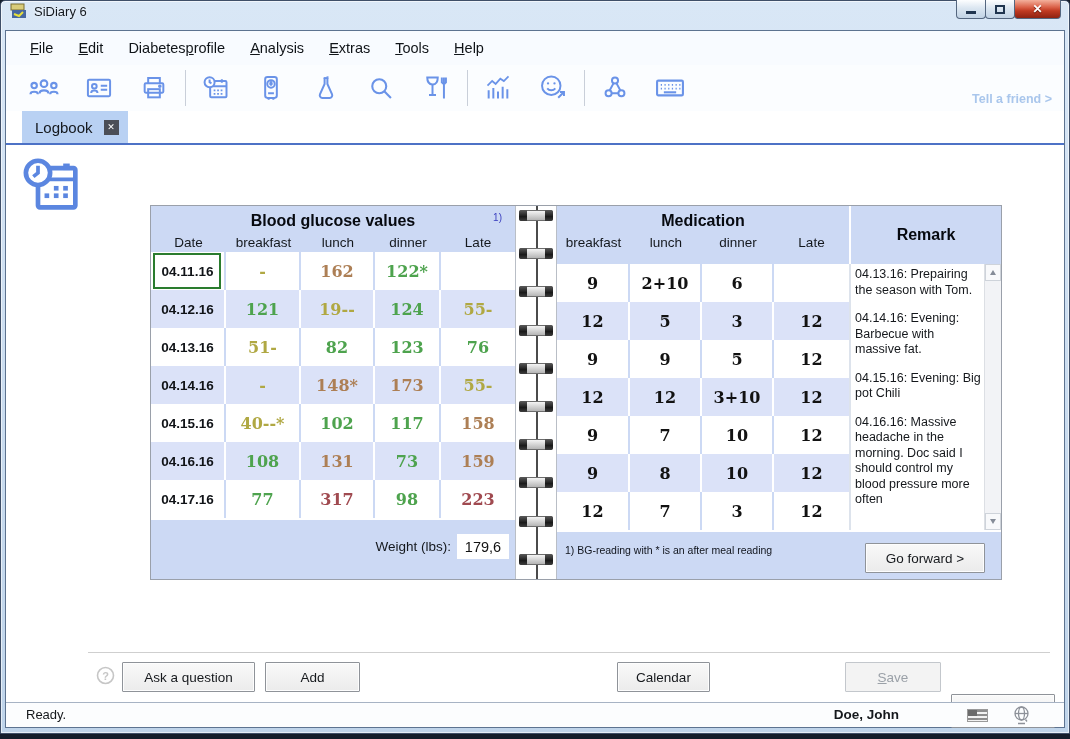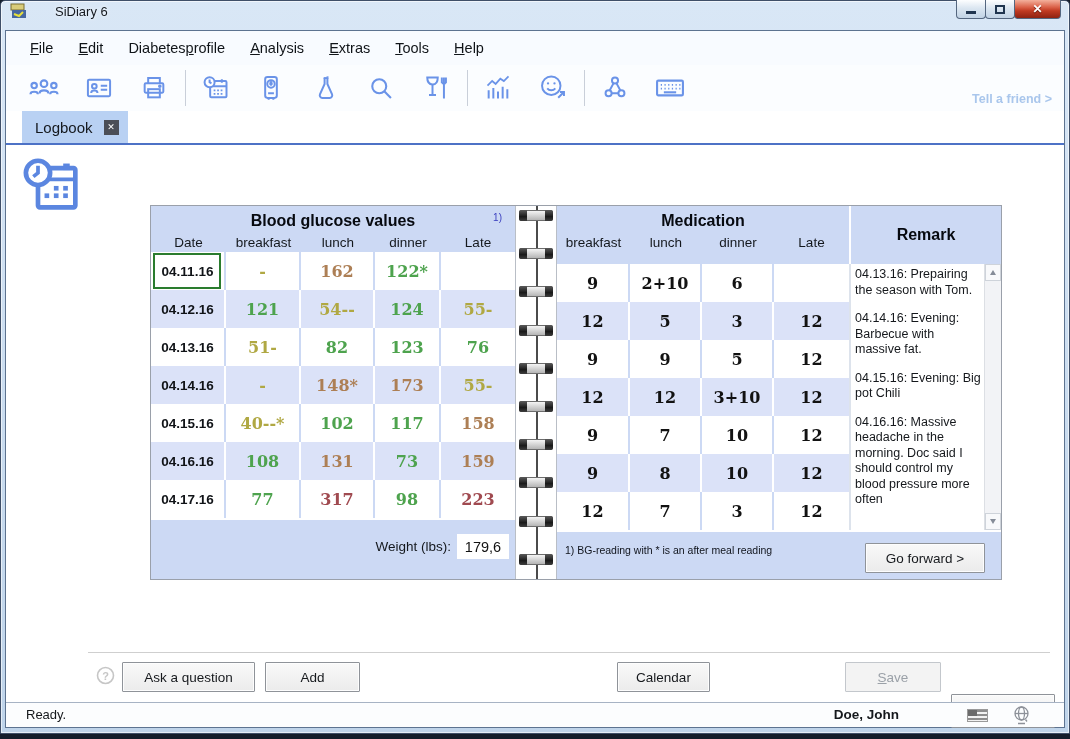--- a/index.html
+++ b/index.html
@@ -4,21 +4,21 @@
 <style>
   * { margin:0; padding:0; box-sizing:border-box; }
   html,body { width:1070px; height:739px; overflow:hidden; background:#141d2b;
               font-family:"Liberation Sans", sans-serif; }
 
   
   .window { position:absolute; left:0; top:0; width:1070px; height:734px;
             background:linear-gradient(#d9e7f6,#bfd4ea);
             border:1px solid #3f4f68; border-radius:5px 5px 0 0;
             box-shadow:inset 0 0 0 1px rgba(255,255,255,.6); }
-  .titlebar { height:20px; position:relative; display:flex; align-items:center; padding-left:9px;gap:21px; }
+  .titlebar { height:20px; position:relative; display:flex; align-items:center; padding-left:9px; }
   .title-text { font-size:13px; color:#15191f; margin-left:6px; text-shadow:0 0 4px #fff; }
   .win-controls { position:absolute; top:-1px; right:8px; display:flex; }
   .win-btn { height:19px; border:1px solid #54667f; border-top:none;
              background:linear-gradient(#fdfeff,#dbe6f1 45%,#c2d3e5);
              border-radius:0 0 4px 4px; display:flex; align-items:center; justify-content:center; margin-left:-1px; }
   .win-btn.min,.win-btn.max { width:30px; }
   .win-btn.close { width:47px; background:linear-gradient(#f3b09c,#da6148 40%,#c03a22 60%,#8e2211);
                    color:#fff; font-weight:bold; font-size:12px; text-shadow:0 1px 1px #5a1005; }
   .glyph-min { width:10px; height:3px; background:#20354f; margin-top:7px; }
   .glyph-max { width:10px; height:9px; border:2px solid #20354f; }
@@ -327,21 +327,21 @@
               <div class="trow odd">
                 <div class="cell date-cell w-date">04.11.16<div class="sel-box"></div></div>
                 <div class="cell val-cell w-b" style="color: rgb(176, 168, 67);">-</div>
                 <div class="cell val-cell w-l" style="color: rgb(173, 127, 85);">162</div>
                 <div class="cell val-cell w-d" style="color: rgb(78, 163, 78);">122*</div>
                 <div class="cell val-cell w-late"></div>
               </div>
               <div class="trow even">
                 <div class="cell date-cell w-date">04.12.16</div>
                 <div class="cell val-cell w-b" style="color: rgb(78, 163, 78);">121</div>
-                <div class="cell val-cell w-l" style="color: rgb(176, 168, 67);">54--</div>
+                <div class="cell val-cell w-l" style="color: rgb(176, 168, 67);">19--</div>
                 <div class="cell val-cell w-d" style="color: rgb(78, 163, 78);">124</div>
                 <div class="cell val-cell w-late" style="color: rgb(176, 168, 67);">55-</div>
               </div>
               <div class="trow odd">
                 <div class="cell date-cell w-date">04.13.16</div>
                 <div class="cell val-cell w-b" style="color: rgb(176, 168, 67);">51-</div>
                 <div class="cell val-cell w-l" style="color: rgb(78, 163, 78);">82</div>
                 <div class="cell val-cell w-d" style="color: rgb(78, 163, 78);">123</div>
                 <div class="cell val-cell w-late" style="color: rgb(78, 163, 78);">76</div>
               </div>

